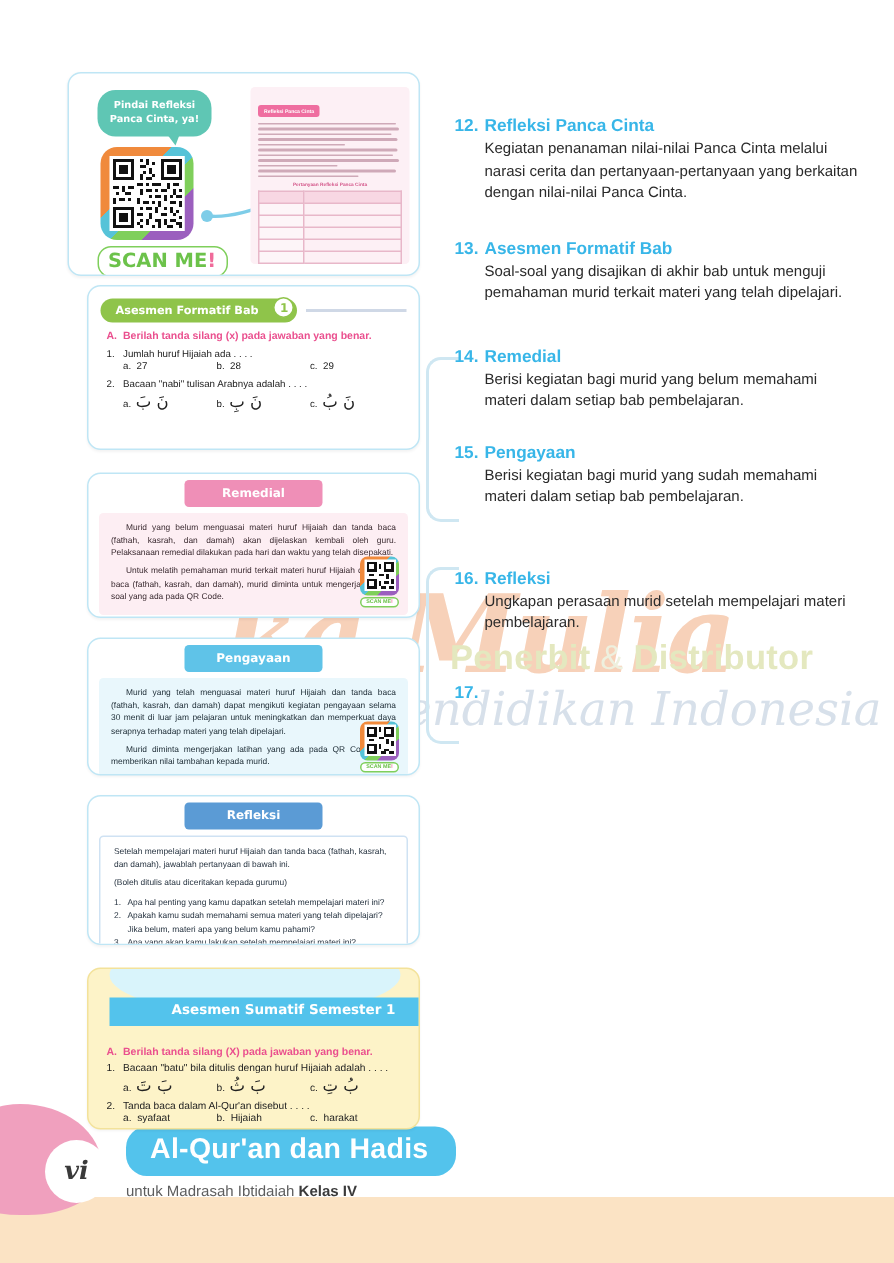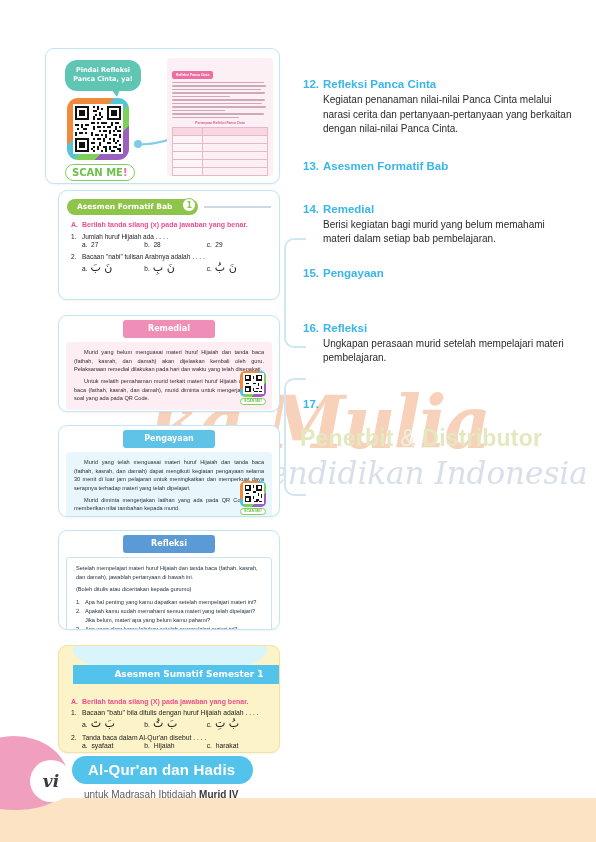--- a/index.html
+++ b/index.html
@@ -50,24 +50,24 @@
   .folio {
     position: absolute; left: 30px; bottom: 40px;
     width: 42px; height: 42px; border-radius: 50%;
     background: #ffffff; color: #3a3a3a;
     display: flex; align-items: center; justify-content: center;
     font-family: "DejaVu Serif", serif;
     font-style: italic; font-weight: bold; font-size: 17px;
     z-index: 4;
   }
   .footer-title {
-    position: absolute; left: 72px; bottom: 58px;
+    position: absolute; left: 84px; bottom: 58px;
     background: #53c3ec; color: #ffffff;
     padding: 5px 18px 6px 16px; border-radius: 14px;
-    font-size: 15px; font-weight: bold; z-index: 4; letter-spacing: .2px;
+    font-size: 19px; font-weight: bold; z-index: 4; letter-spacing: .2px;
   }
   .footer-sub {
     position: absolute; left: 84px; bottom: 42px;
     font-size: 10px; color: #5d5d5d; z-index: 4;
   }
   .footer-sub b { color: #3a3a3a; }
 
   
   .right-col { position: absolute; left: 303px; top: 78px; width: 270px; z-index: 5; }
   .item { display: flex; margin-bottom: 20px; }
@@ -106,21 +106,21 @@
     position: absolute; left: 14px; top: 42px; width: 62px; height: 62px;
     border-radius: 11px; padding: 6px;
     background:
       linear-gradient(135deg,#f08a3c 0%,#f08a3c 38%,#56c3d8 38%,#56c3d8 55%,#7fcf5b 55%,#7fcf5b 72%,#9b5fbe 72%,#9b5fbe 100%);
   }
   .qr-code { width: 100%; height: 100%; background: #ffffff; }
   .scan-me {
     position: absolute; left: 12px; top: 108px;
     background: #ffffff; border: 1.2px solid #7fcf5b;
     border-radius: 9px; padding: 2px 7px 2px 6px;
-    font-size: 10px; font-weight: bold; color: #6cc24a;
+    font-size: 13px; font-weight: bold; color: #6cc24a;
     font-family: "DejaVu Sans", sans-serif;
   }
   .scan-me i { color: #f06b9a; font-style: normal; }
   .arrow-svg { position: absolute; left: 80px; top: 58px; }
   .mini-page {
     position: absolute; left: 114px; top: 2px; width: 106px; height: 118px;
     background: #fdf0f5; border-radius: 3px; padding: 4px 5px;
   }
   .mini-head {
     background: #ef6ea0; color: #ffffff; font-size: 3.4px;
@@ -239,21 +239,21 @@
     <span>Penerbit</span><span class="amp"> &amp; </span><span>Distributor</span>
   </div>
   <div class="wm-pendidikan">Pendidikan Indonesia</div>
 </div>
 
 <div class="band-cream"></div>
 <div class="band-white"></div>
 <div class="band-pink-blob"></div>
 <div class="folio">vi</div>
 <div class="footer-title">Al-Qur'an dan Hadis</div>
-<div class="footer-sub"><span>untuk Madrasah Ibtidaiah </span><b>Murid IV</b></div>
+<div class="footer-sub"><span>untuk Madrasah Ibtidaiah </span><b>Kelas IV</b></div>
 
 <div class="bracket b1"></div>
 <div class="bracket b2"></div>
 
 <div class="left-col">
 
   <div class="card card-qr">
     <div class="qr-inner">
 
       <div class="callout">Pindai Refleksi Panca Cinta, ya!</div>
@@ -573,33 +573,35 @@
     <div class="item-num">12.</div>
     <div class="item-body">
       <div class="item-title">Refleksi Panca Cinta</div>
       <div class="item-text">Kegiatan penanaman nilai-nilai Panca Cinta melalui narasi cerita dan pertanyaan-pertanyaan yang berkaitan dengan nilai-nilai Panca Cinta.</div>
     </div>
   </div>
   <div class="item" style="margin-top:23px">
     <div class="item-num">13.</div>
     <div class="item-body">
       <div class="item-title">Asesmen Formatif Bab</div>
+      <div class="item-text">Soal-soal yang disajikan di akhir bab untuk menguji pemahaman murid terkait materi yang telah dipelajari.</div>
     </div>
   </div>
   <div class="item" style="margin-top:28px">
     <div class="item-num">14.</div>
     <div class="item-body">
       <div class="item-title">Remedial</div>
       <div class="item-text">Berisi kegiatan bagi murid yang belum memahami materi dalam setiap bab pembelajaran.</div>
     </div>
   </div>
   <div class="item" style="margin-top:16px">
     <div class="item-num">15.</div>
     <div class="item-body">
       <div class="item-title">Pengayaan</div>
+      <div class="item-text">Berisi kegiatan bagi murid yang sudah memahami materi dalam setiap bab pembelajaran.</div>
     </div>
   </div>
   <div class="item" style="margin-top:40px">
     <div class="item-num">16.</div>
     <div class="item-body">
       <div class="item-title">Refleksi</div>
       <div class="item-text">Ungkapan perasaan murid setelah mempelajari materi pembelajaran.</div>
     </div>
   </div>
   <div class="item" style="margin-top:32px">

